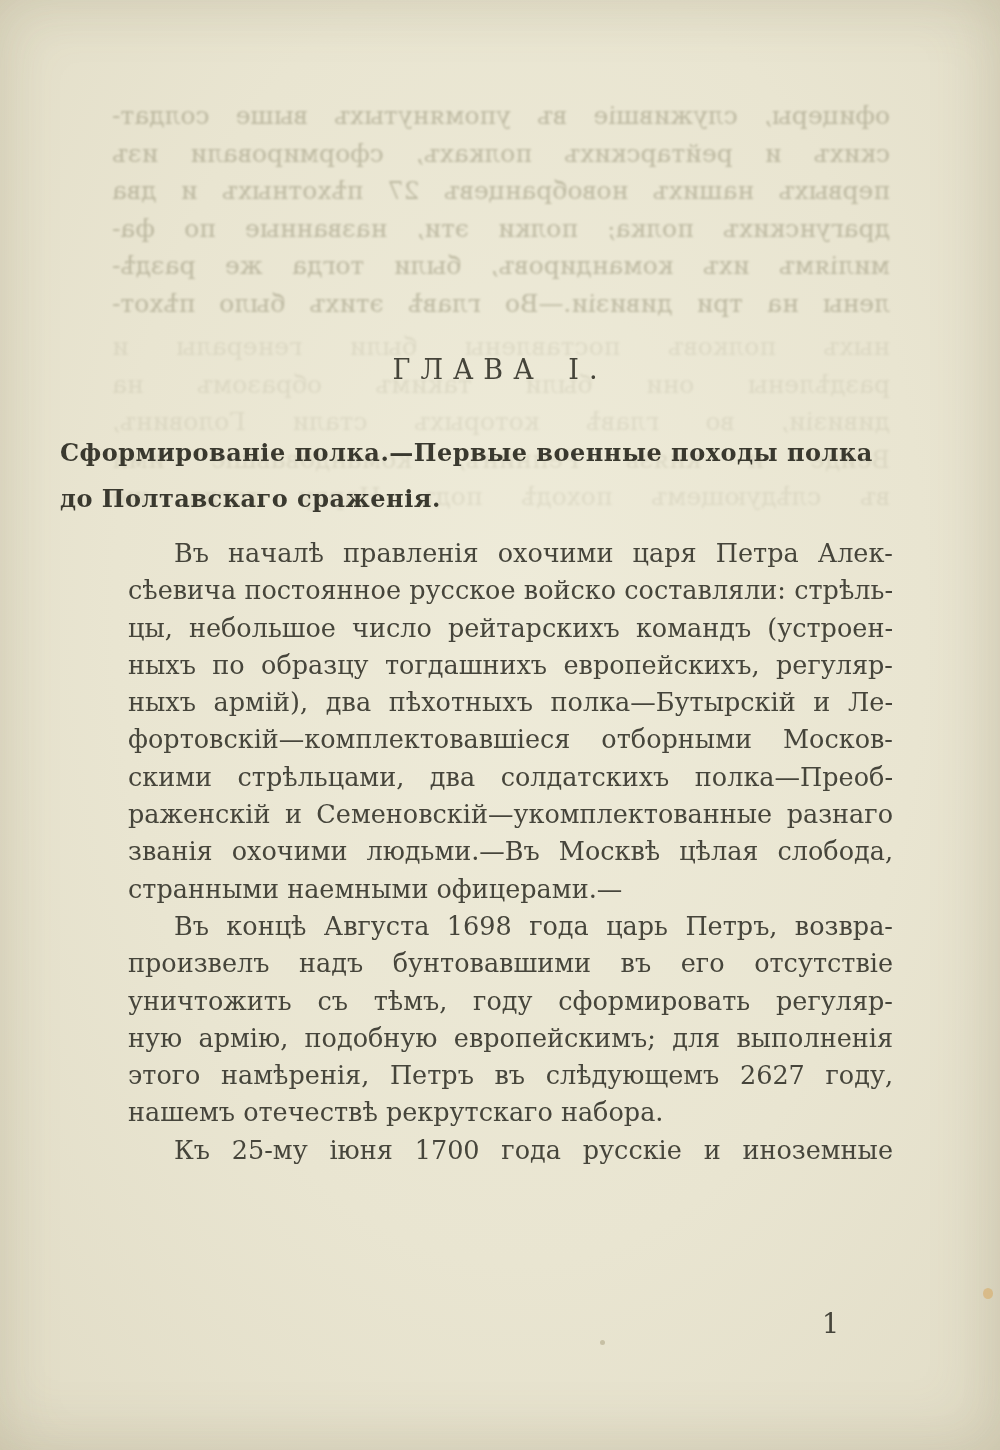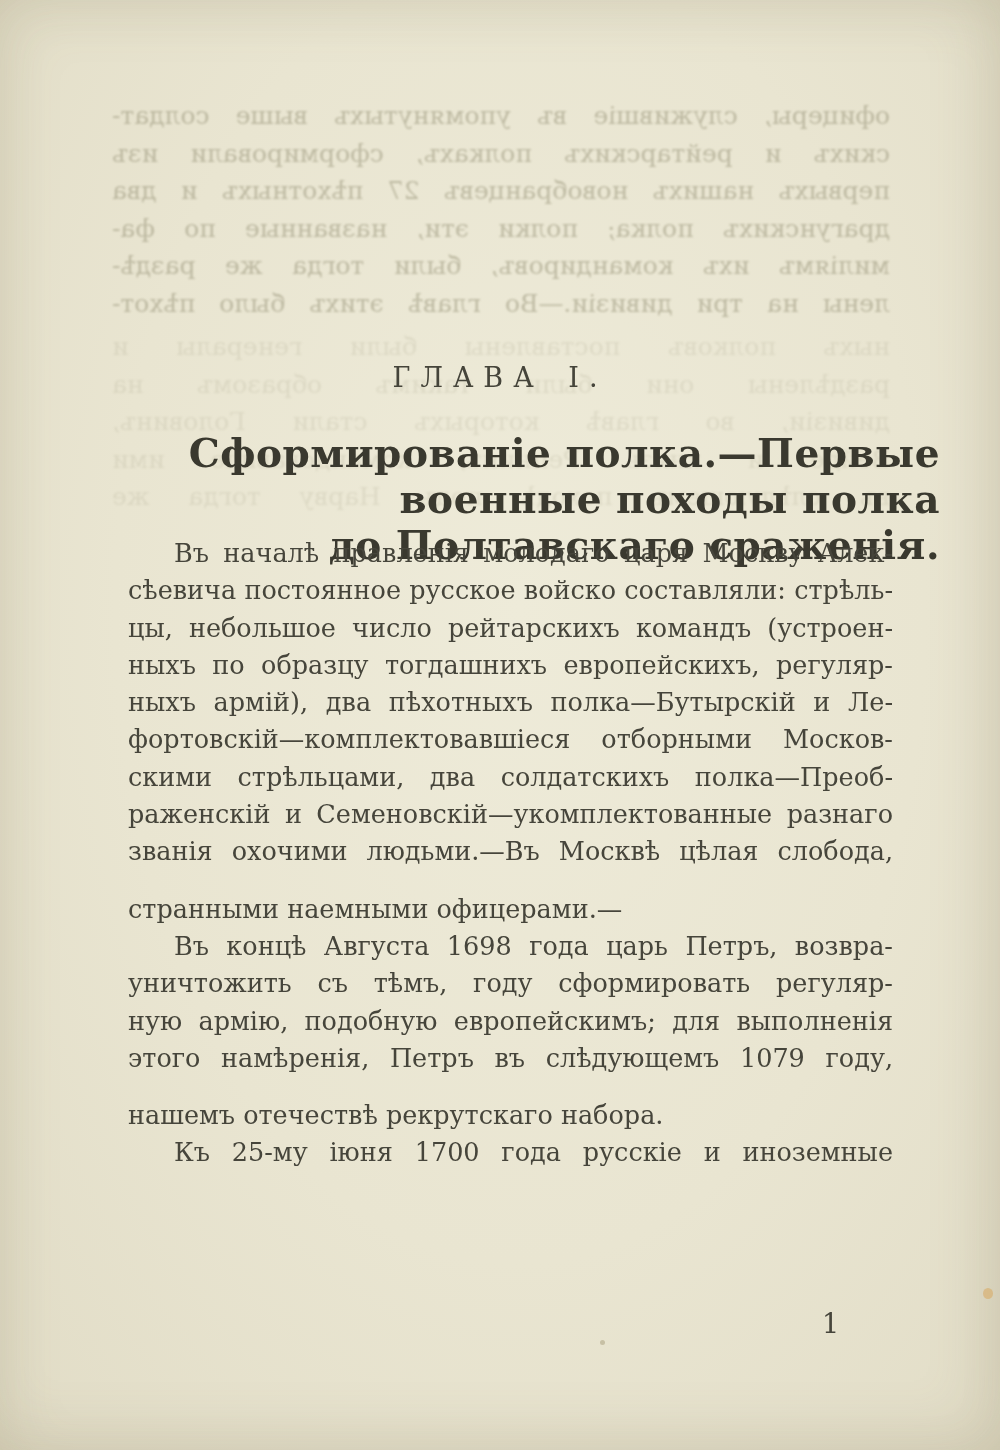--- a/index.html
+++ b/index.html
@@ -20,43 +20,43 @@
     transform:scaleX(-1);
     filter:blur(1.3px);
     color:#a29e84;
     font-size:25px;line-height:37.5px;
     text-align:justify;
   }
   .bleed .bline{ text-align-last:justify; }
   .bleed-top{ top:97px;opacity:.62; }
   .bleed-mid{ top:328px;opacity:.20; }
   .chapter-title{
-    position:absolute;top:362px;left:0;width:100%;
+    position:absolute;top:354px;left:0;width:100%;
     text-align:center;
     font-size:27px;letter-spacing:10px;word-spacing:6px;
     color:#45443a;
   }
   .heading{
     position:absolute;top:430px;left:60px;width:880px;
-    text-align:right;font-weight:bold;
-    font-size:39px;line-height:46px;letter-spacing:.5px;
+    text-align:left;font-weight:bold;
+    font-size:24px;line-height:46px;letter-spacing:.5px;
     color:#3a392f;
   }
   .body-text{
     position:absolute;top:535px;left:128px;width:765px;
     font-size:25.5px;line-height:37.3px;
     color:#46453b;
   }
   .line{
     text-align:justify;
     text-align-last:justify;
     height:37.3px;
     white-space:nowrap;
   }
-  .line.end{ text-align-last:left;margin-top:20px; }
+  .line.end{ text-align-last:left; }
   .line.indent{ padding-left:46px; }
   .page-number{
     position:absolute;top:1308px;left:822px;
     font-size:27px;color:#46453b;
   }
   .speck{
     position:absolute;border-radius:50%;
   }
   .speck-1{ top:1288px;left:983px;width:10px;height:11px;background:#d8a85f;opacity:.55; }
   .speck-2{ top:1340px;left:600px;width:5px;height:5px;background:#b9b093;opacity:.7; }
@@ -85,35 +85,36 @@
 
   <div class="chapter-title">ГЛАВА I.</div>
 
   <div class="heading">
     <div>Сформированіе полка.—Первые военные походы полка</div>
     <div>до Полтавскаго сраженія.</div>
   </div>
 
   <div class="body-text">
 
-    <div class="line indent">Въ началѣ правленія молодаго царя Москву Алек-</div>
+    <div class="line indent">Въ началѣ правленія охочими царя Петра Алек-</div>
     <div class="line">сѣевича постоянное русское войско составляли: стрѣль-</div>
     <div class="line">цы, небольшое число рейтарскихъ командъ (устроен-</div>
     <div class="line">ныхъ по образцу тогдашнихъ европейскихъ, регуляр-</div>
     <div class="line">ныхъ армій), два пѣхотныхъ полка—Бутырскій и Ле-</div>
     <div class="line">фортовскій—комплектовавшіеся отборными Москов-</div>
     <div class="line">скими стрѣльцами, два солдатскихъ полка—Преоб-</div>
     <div class="line">раженскій и Семеновскій—укомплектованные разнаго</div>
     <div class="line">званія охочими людьми.—Въ Москвѣ цѣлая слобода,</div>
     <div class="line end">странными наемными офицерами.—</div>
 
     <div class="line indent">Въ концѣ Августа 1698 года царь Петръ, возвра-</div>
+    <div class="line">произвелъ надъ бунтовавшими въ его отсутствіе</div>
     <div class="line">уничтожить съ тѣмъ, году сформировать регуляр-</div>
     <div class="line">ную армію, подобную европейскимъ; для выполненія</div>
-    <div class="line">этого намѣренія, Петръ въ слѣдующемъ 1079 году,</div>
+    <div class="line">этого намѣренія, Петръ въ слѣдующемъ 2627 году,</div>
     <div class="line end">нашемъ отечествѣ рекрутскаго набора.</div>
 
     <div class="line indent">Къ 25-му іюня 1700 года русскіе и иноземные</div>
   </div>
 
   <div class="page-number">1</div>
 
   <div class="speck speck-1"></div>
   <div class="speck speck-2"></div>
 </div>

